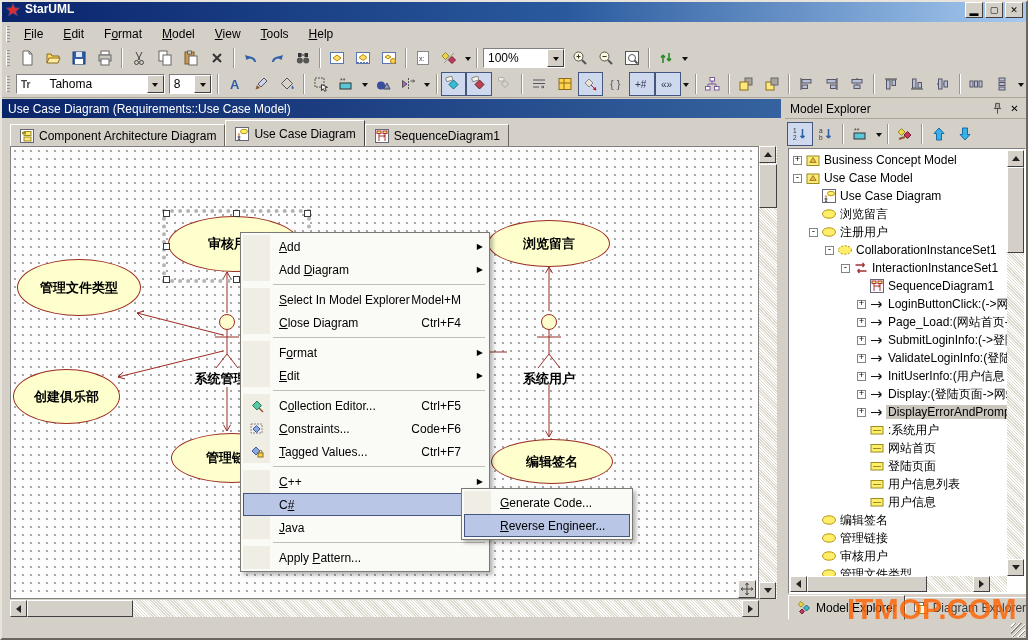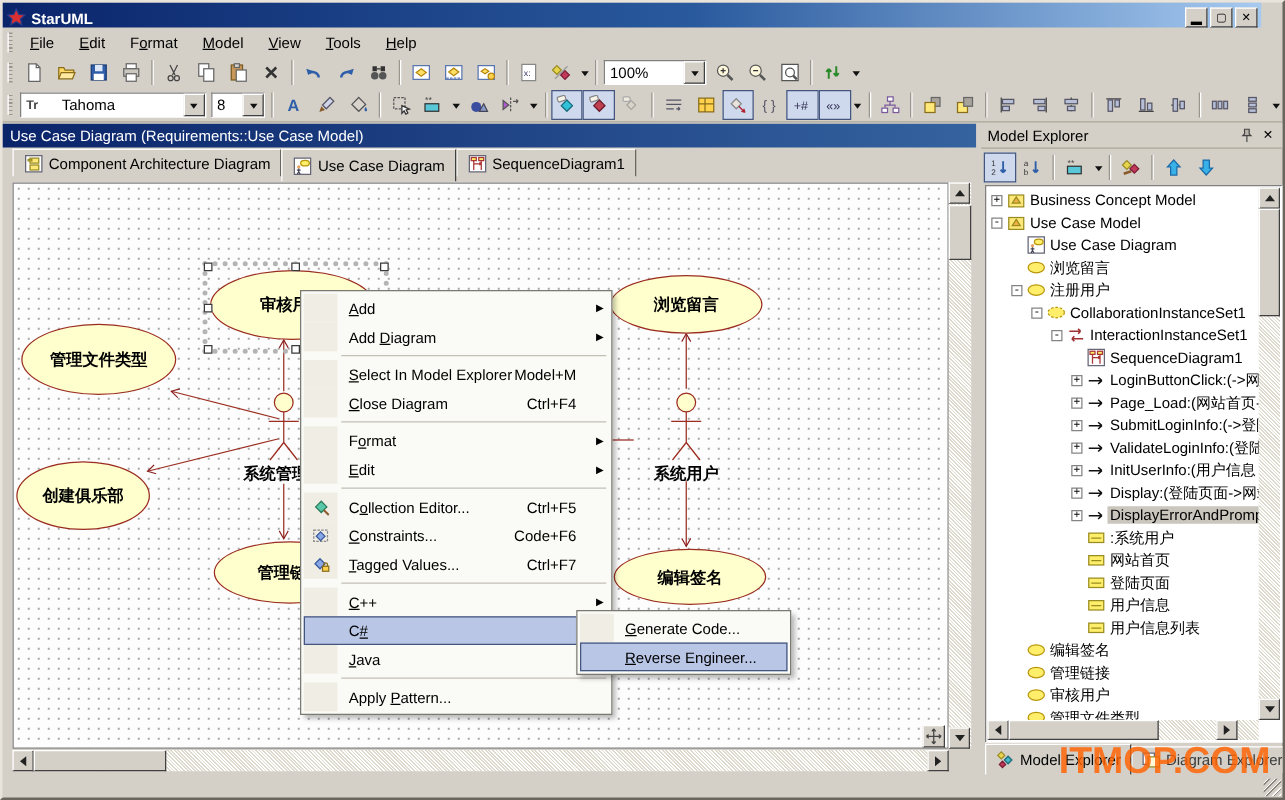--- a/index.html
+++ b/index.html
@@ -1,21 +1,21 @@
 <!DOCTYPE html>
 <html><head>
 <meta charset="utf-8">
 <style>
   html,body{margin:0;padding:0}
   .window{position:relative;width:1028px;height:640px;background:#D4D0C8;overflow:hidden;
     font-family:"Liberation Sans","DejaVu Sans",sans-serif;font-size:12px;color:#000;
     border:2px solid;border-color:#e8e4dc #6a665e #6a665e #e8e4dc;box-sizing:border-box}
   u{text-decoration:underline}
   
-  .titlebar{position:absolute;left:0;top:0;right:17px;height:20px;background:linear-gradient(90deg,#0a246a 0%,#2a5a9e 55%,#a6caf0 100%);display:flex;align-items:flex-end;padding:0 3px;color:#fff;font-weight:bold}
+  .titlebar{position:absolute;left:0;top:0;right:0;height:20px;background:linear-gradient(90deg,#0a246a 0%,#2a5a9e 55%,#a6caf0 100%);display:flex;align-items:flex-start;padding:0 3px;color:#fff;font-weight:bold}
   .titlebar .ticon{width:17px;height:16px;margin-right:3px;display:flex;align-items:center}
   .tb-ctl{width:16px;height:14px;background:#d4d0c8;border:1px solid;border-color:#fff #404040 #404040 #fff;margin-left:2px;display:flex;align-items:center;justify-content:center;color:#000;font-size:9px;font-weight:bold;line-height:1}
   .titlebar .spring{flex:1}
   
   .menubar{position:absolute;top:21px;left:0;right:0;height:22px;display:flex;align-items:center;padding-left:2px}
   .mb-item{padding:3px 10px}
   .tgrip{width:3px;height:16px;margin:0 4px 0 2px;background:repeating-linear-gradient(180deg,#9a968e 0 1px,transparent 1px 3px);border-left:1px solid #fff}
   
   .tbar{position:absolute;left:0;right:0;display:flex;align-items:center;padding-left:2px}
   #toolbar1{top:44px;height:24px}
@@ -29,21 +29,21 @@
   .tcombo .ttmark{font-weight:bold;color:#444;margin-right:19px;font-size:10px}
   .cbtn{width:15px;height:16px;background:#d4d0c8;border:1px solid;border-color:#fff #404040 #404040 #fff;display:flex;align-items:center;justify-content:center;margin-left:2px}
   .tri-d{width:0;height:0;border:3px solid transparent;border-top:4px solid #111;margin-top:4px}
   .tdd{width:11px;height:22px;display:flex;align-items:center;justify-content:center}
   
   .doc-cap{position:absolute;left:0;top:97px;width:779px;height:19px;background:linear-gradient(90deg,#0a246a,#3563a0);color:#fff;display:flex;align-items:center;padding-left:6px;box-sizing:border-box}
   .panel-cap{position:absolute;left:783px;top:97px;right:0;height:19px;display:flex;align-items:center;padding:0 3px 0 5px;background:#d4d0c8;border-bottom:1px solid #aba699}
   .panel-cap .spring{flex:1}
   .cap-btn{width:15px;height:14px;display:flex;align-items:center;justify-content:center;border:1px solid transparent;font-size:10px;line-height:1}
   
-  #doc-tabs{position:absolute;left:8px;top:117px;width:770px;height:27px;display:flex;align-items:flex-start}
+  #doc-tabs{position:absolute;left:8px;top:117px;width:770px;height:27px;display:flex;align-items:flex-end}
   .dtab{height:22px;display:flex;align-items:center;gap:4px;padding:0 8px;background:#d4d0c8;border:1px solid;border-color:#fff #6a665e #b8b4ac #fff;border-bottom:none;box-sizing:border-box;white-space:nowrap}
   .dtab.active{height:26px;border-color:#fff #404040 transparent #fff;z-index:2;position:relative}
   
   #canvas{position:absolute;left:8px;top:144px;width:749px;height:453px;background-color:#fdfdfd;background-image:radial-gradient(rgba(140,140,140,.75) .9px,transparent .9px);background-size:8px 8px;border:1px solid #808080;overflow:hidden;box-sizing:border-box}
   .uc{position:absolute;border:1px solid #9b2d20;background:#ffffce;border-radius:50%;display:flex;align-items:center;justify-content:center;font-weight:bold;font-size:13px;white-space:nowrap;overflow:hidden}
   .actor-label{position:absolute;font-weight:bold;font-size:13px;transform:translateX(-50%);white-space:nowrap}
   #edges{position:absolute;left:0;top:0;pointer-events:none}
   .selbox{position:absolute;border:4px dotted #b4b4b4}
   .handle{position:absolute;width:7px;height:7px;background:#fff;border:1px solid #3a3a3a;box-sizing:border-box}
   
@@ -957,32 +957,32 @@
         </div>
         <div class="titem">
           <span class="tind" style="width: 66px;"></span>
           <span class="noexp"></span>
           <span class="nicon">
             <svg width="16" height="16" viewBox="0 0 16 16" font-family="Liberation Sans,sans-serif">
               <rect x="2" y="4.5" width="12" height="7.5" fill="#ffee6a" stroke="#998c20"></rect>
               <path d="M4 8.5h8" stroke="#998c20"></path>
             </svg>
           </span>
-          <span class="nlab">用户信息</span>
+          <span class="nlab">用户信息列表</span>
         </div>
         <div class="titem">
           <span class="tind" style="width: 66px;"></span>
           <span class="noexp"></span>
           <span class="nicon">
             <svg width="16" height="16" viewBox="0 0 16 16" font-family="Liberation Sans,sans-serif">
               <rect x="2" y="4.5" width="12" height="7.5" fill="#ffee6a" stroke="#998c20"></rect>
               <path d="M4 8.5h8" stroke="#998c20"></path>
             </svg>
           </span>
-          <span class="nlab">用户信息列表</span>
+          <span class="nlab">用户信息</span>
         </div>
         <div class="titem">
           <span class="tind" style="width: 18px;"></span>
           <span class="noexp"></span>
           <span class="nicon">
             <svg width="16" height="16" viewBox="0 0 16 16" font-family="Liberation Sans,sans-serif">
               <ellipse cx="8" cy="8" rx="6.5" ry="4.2" fill="#ffee6a" stroke="#b8960b"></ellipse>
             </svg>
           </span>
           <span class="nlab">编辑签名</span>

